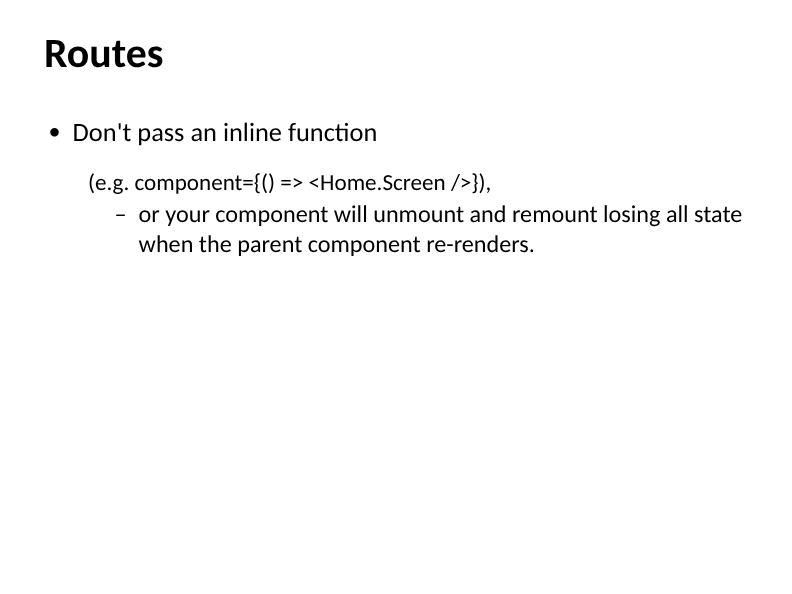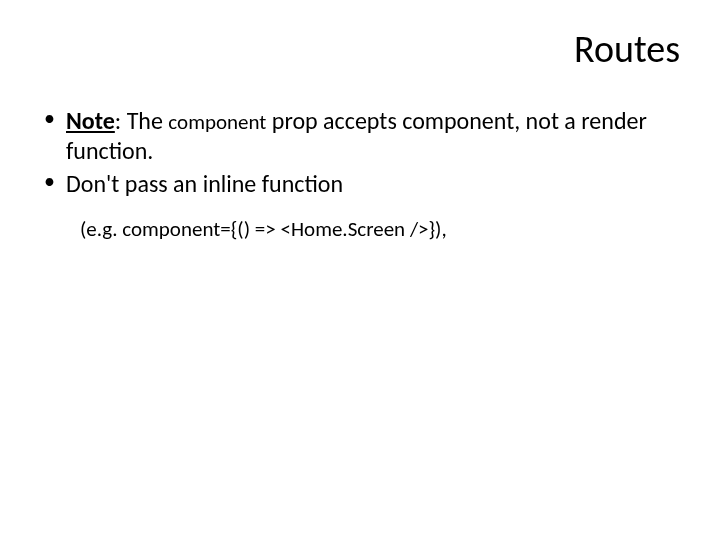--- a/index.html
+++ b/index.html
@@ -6,23 +6,23 @@
     body {
       width: 720px;
       height: 540px;
       background: #ffffff;
       font-family: Calibri, "Segoe UI", Arial, sans-serif;
       color: #000;
       padding: 20px 40px;
       overflow: hidden;
     }
     .title {
-      text-align: right;
+      text-align: left;
       font-size: 38px;
-      font-weight: 400;
+      font-weight: 700;
       margin-top: 6px;
       margin-bottom: 34px;
     }
     ul.level1 {
       list-style: none;
       padding-left: 0;
     }
     ul.level1 > li {
       position: relative;
       padding-left: 26px;
@@ -71,21 +71,23 @@
       color: #000;
     }
   </style>
 </head>
 <body>
 
 <h1 class="title">Routes</h1>
 
 <ul class="level1">
   <li>
-    <span class="note-label">Note</span><span>: The </span><span class="smaller">component</span><span> prop accepts component, not a render function.</span>
-  </li>
-  <li>
     <span>Don't pass an inline function</span>
     <span class="sub">
       <span class="smaller">(e.g. </span><span class="smaller">component={() =&gt; &lt;Home.Screen /&gt;}</span><span class="smaller">),</span>
     </span>
+    <ul class="level2">
+      <li>
+        <span> or your component will unmount and remount losing all state when the parent component re-renders.</span>
+      </li>
+    </ul>
   </li>
 </ul>
 
 </body></html>

